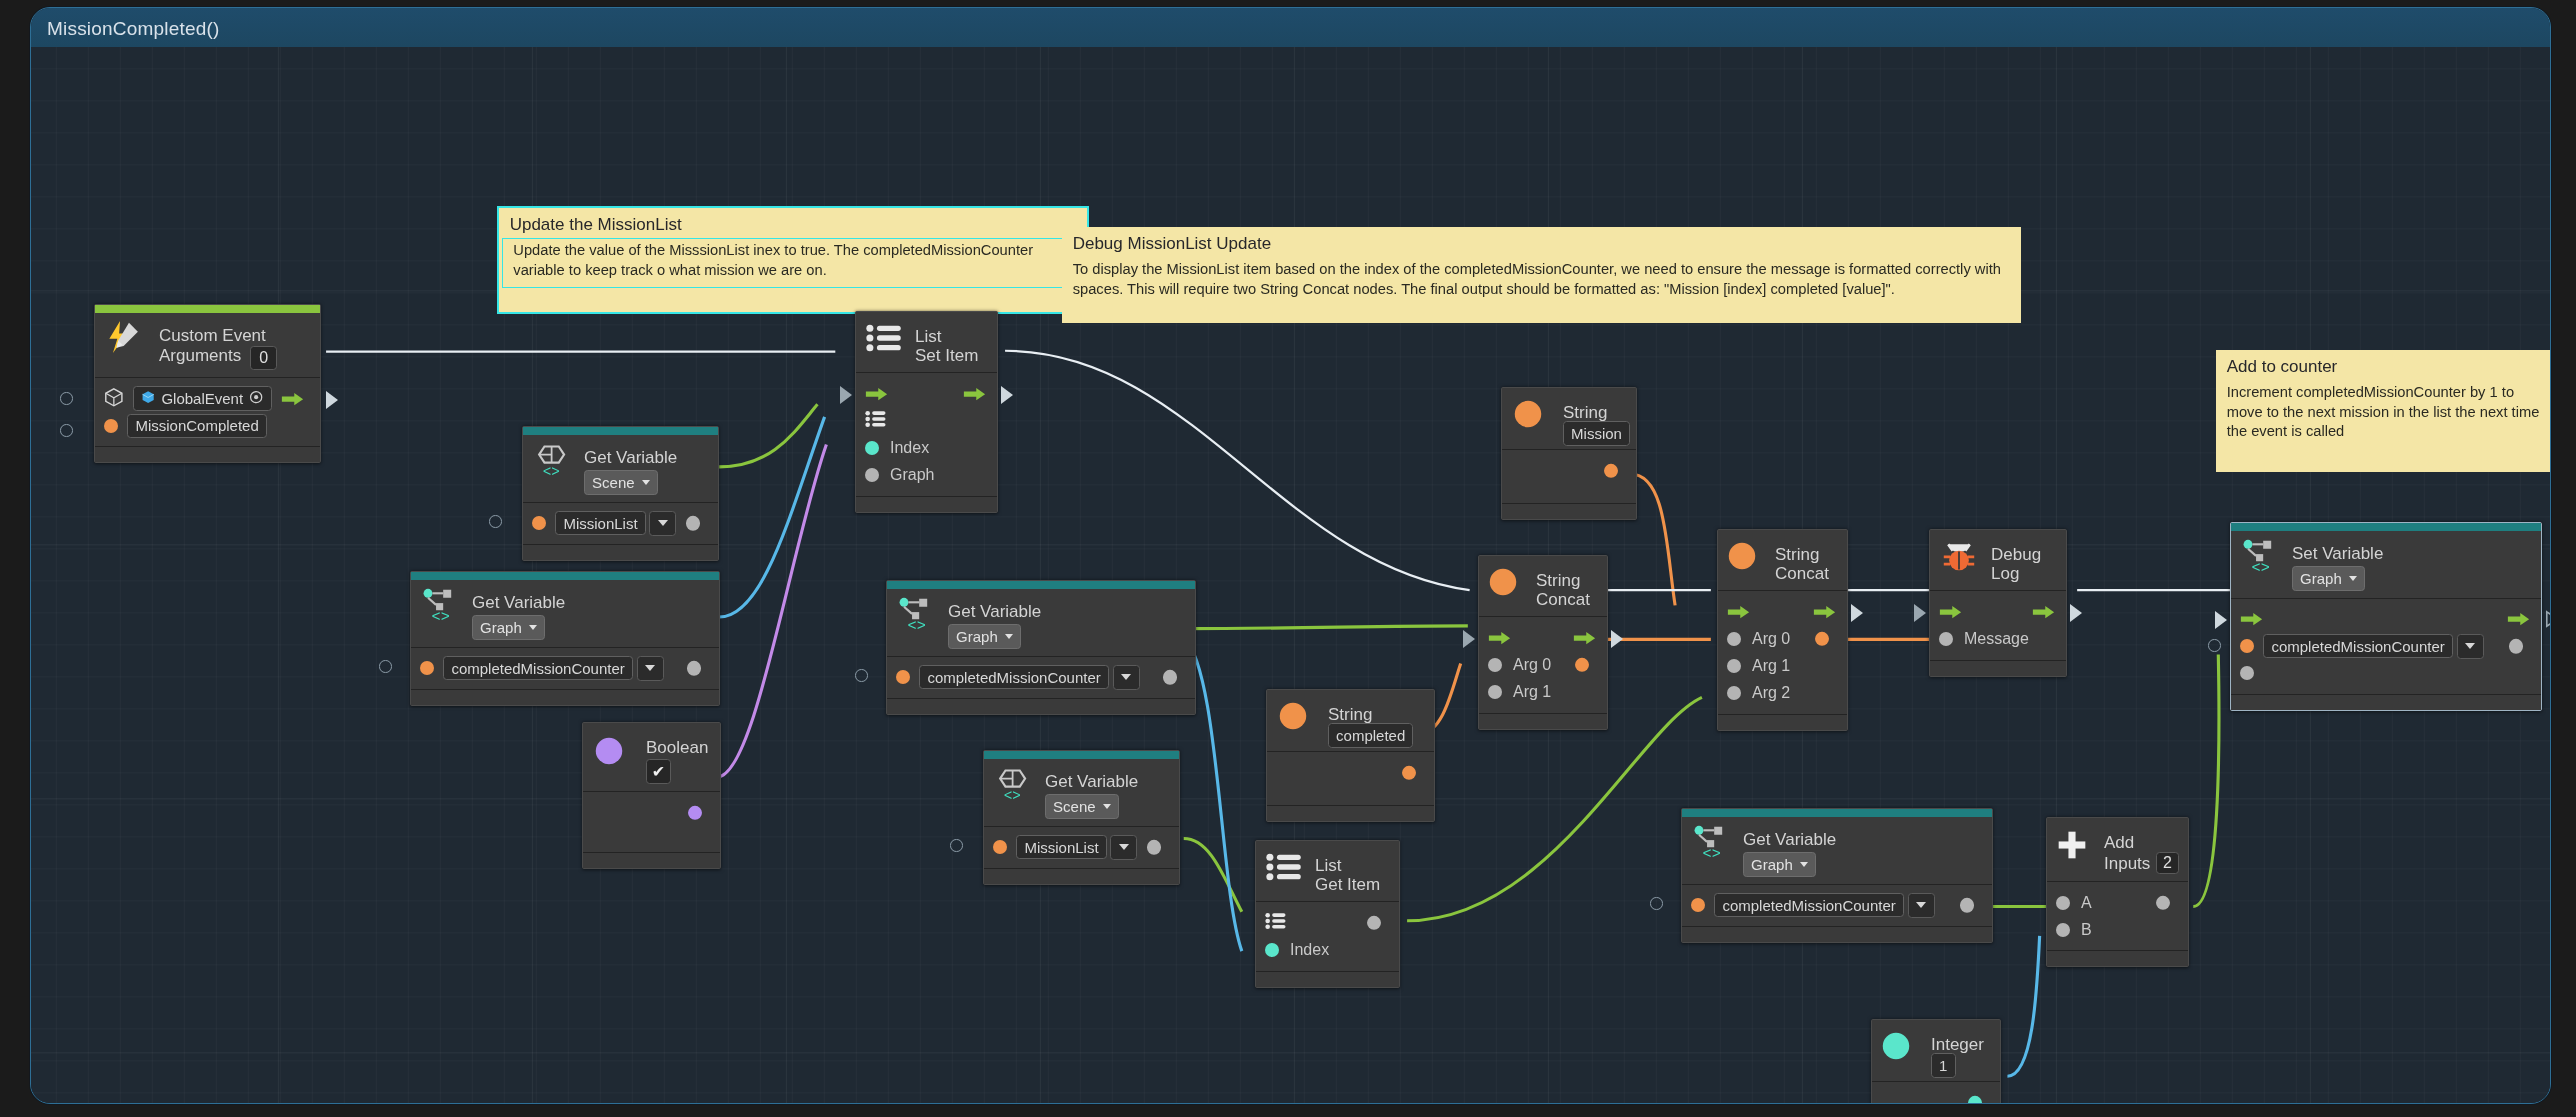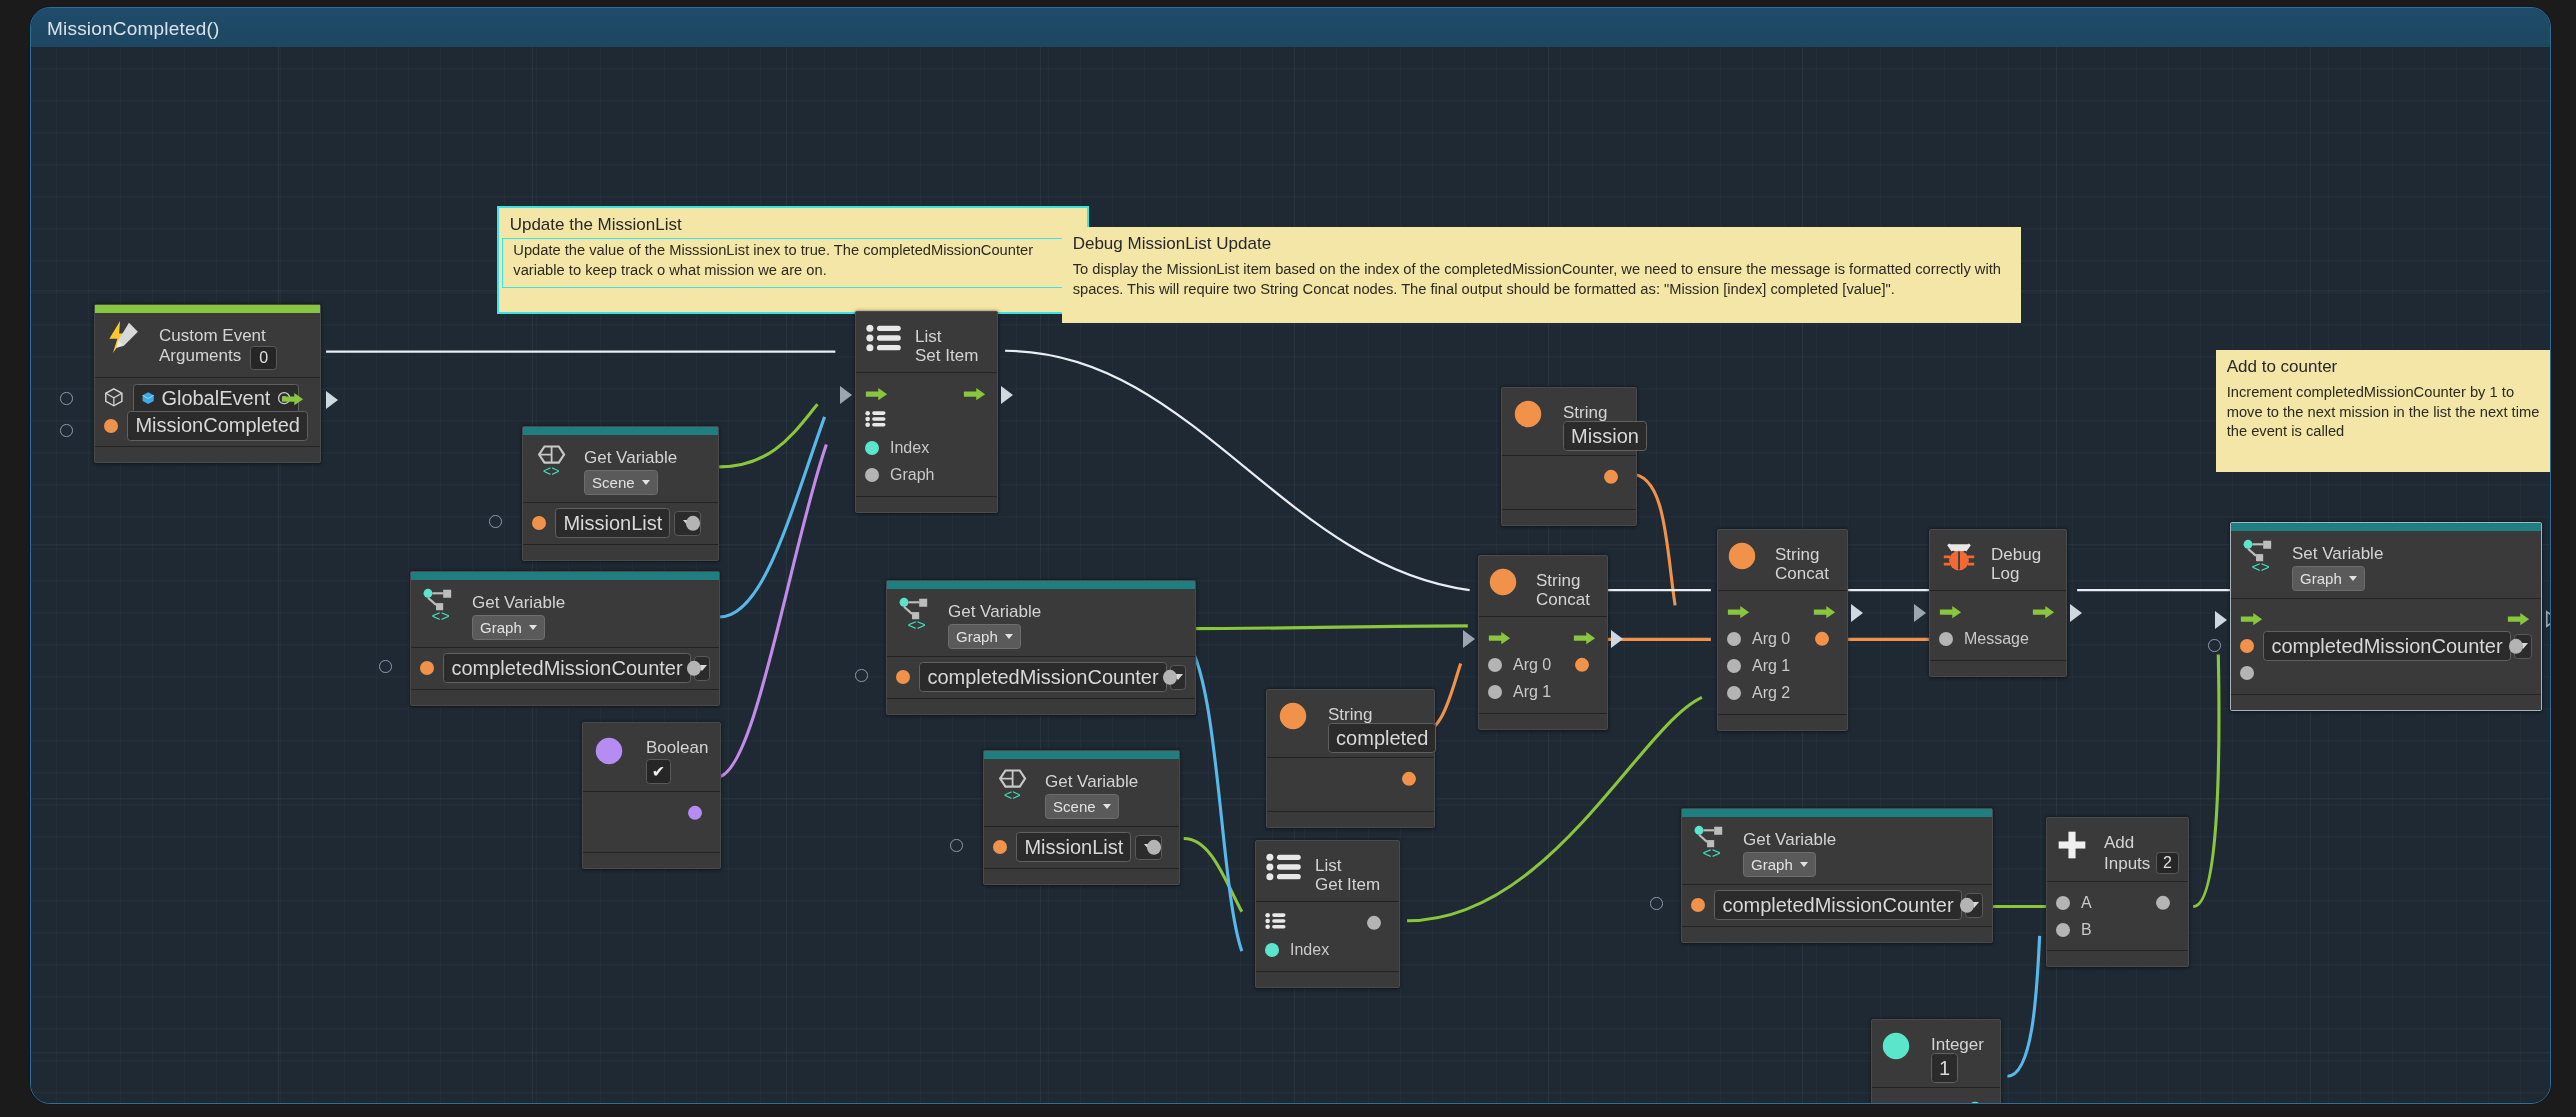--- a/index.html
+++ b/index.html
@@ -51,21 +51,21 @@
   .row{position:relative;display:flex;align-items:center;height:27px;}
   .dot{width:14.3px;height:14.3px;border-radius:50%;flex:none;background:#b4b4b4;}
   .dot.orange{background:#f0924a;}
   .dot.grey{background:#b4b4b4;}
   .dot.cyan{background:#5ae6cb;}
   .dot.purple{background:#b48cf2;}
   .lbl{font-size:16px;color:#c9c9c9;margin-left:10.7px;white-space:nowrap;}
   .right-dot{position:absolute;right:9px;top:50%;transform:translateY(-50%);}
 
   .chip{background:#262626;border:0.9px solid #5a5a5a;border-radius:3.6px;color:#d8d8d8;
-        font-size:20px;padding:2.7px 7.1px;margin-left:9px;white-space:nowrap;}
+        font-size:15px;padding:2.7px 7.1px;margin-left:9px;white-space:nowrap;}
   .chip.dark{background:#2b2b2b;border-color:#606060;}
   .dd{background:#5a5a5a;border:0.9px solid #6d6d6d;border-radius:3.6px;color:#e2e2e2;
       font-size:15px;padding:2.7px 7.1px;display:inline-flex;align-items:center;gap:7.1px;}
   .dd .caret{width:0;height:0;border-left:4.5px solid transparent;border-right:4.5px solid transparent;border-top:5.4px solid #e2e2e2;}
   .ddbtn{background:#2b2b2b;border:0.9px solid #5a5a5a;border-radius:3.6px;width:25px;height:23px;
          display:inline-flex;align-items:center;justify-content:center;margin-left:3.6px;}
   .ddbtn .caret{width:0;height:0;border-left:5.4px solid transparent;border-right:5.4px solid transparent;border-top:6.3px solid #d8d8d8;}
   .numbox{background:#262626;border:0.9px solid #5a5a5a;border-radius:3.6px;color:#e0e0e0;
           font-size:16px;padding:1.8px 8px;margin-left:9px;}
   .arrow-g{width:23px;height:14.3px;flex:none;}

